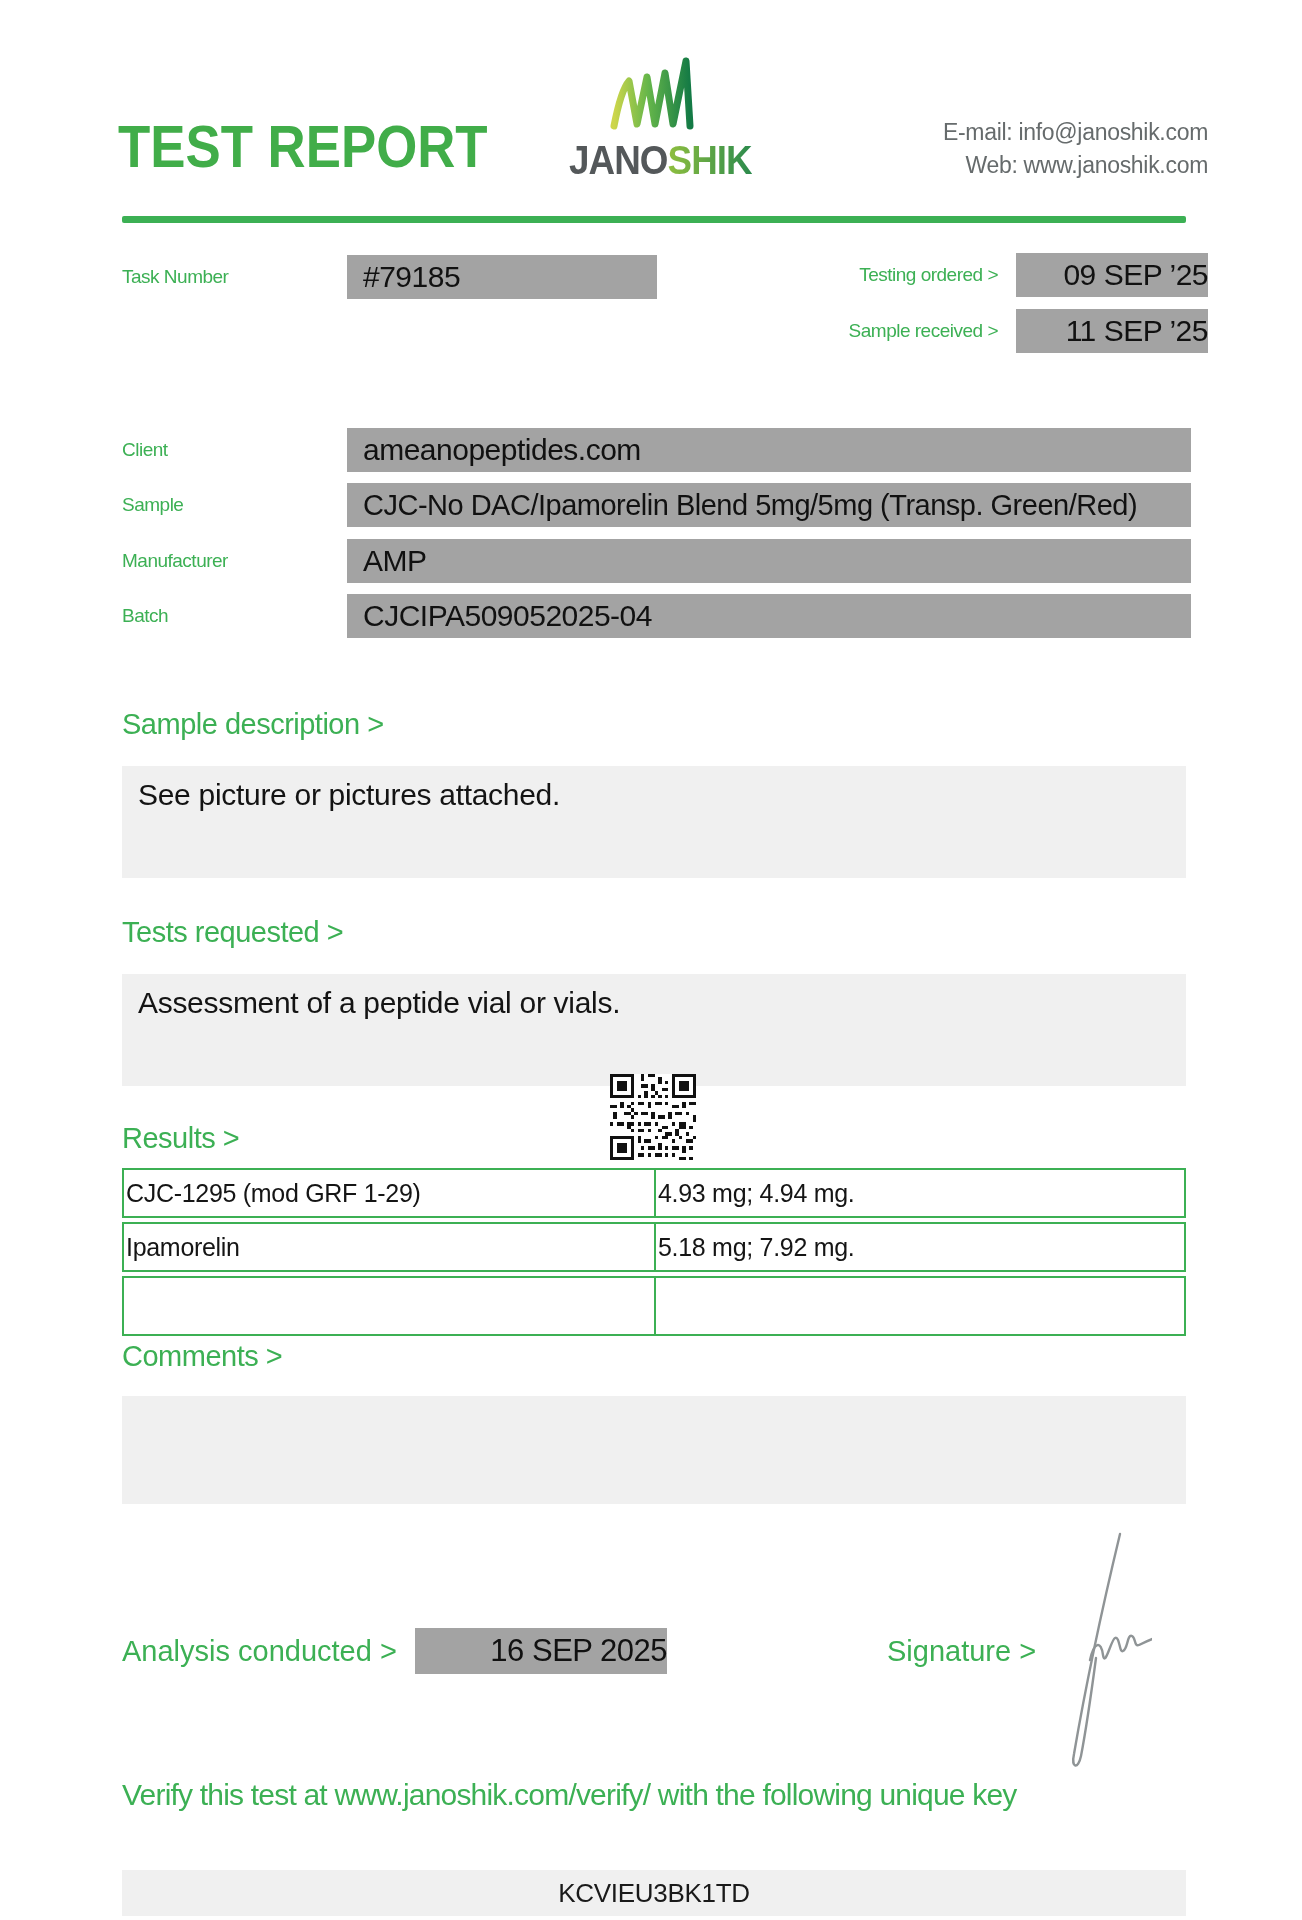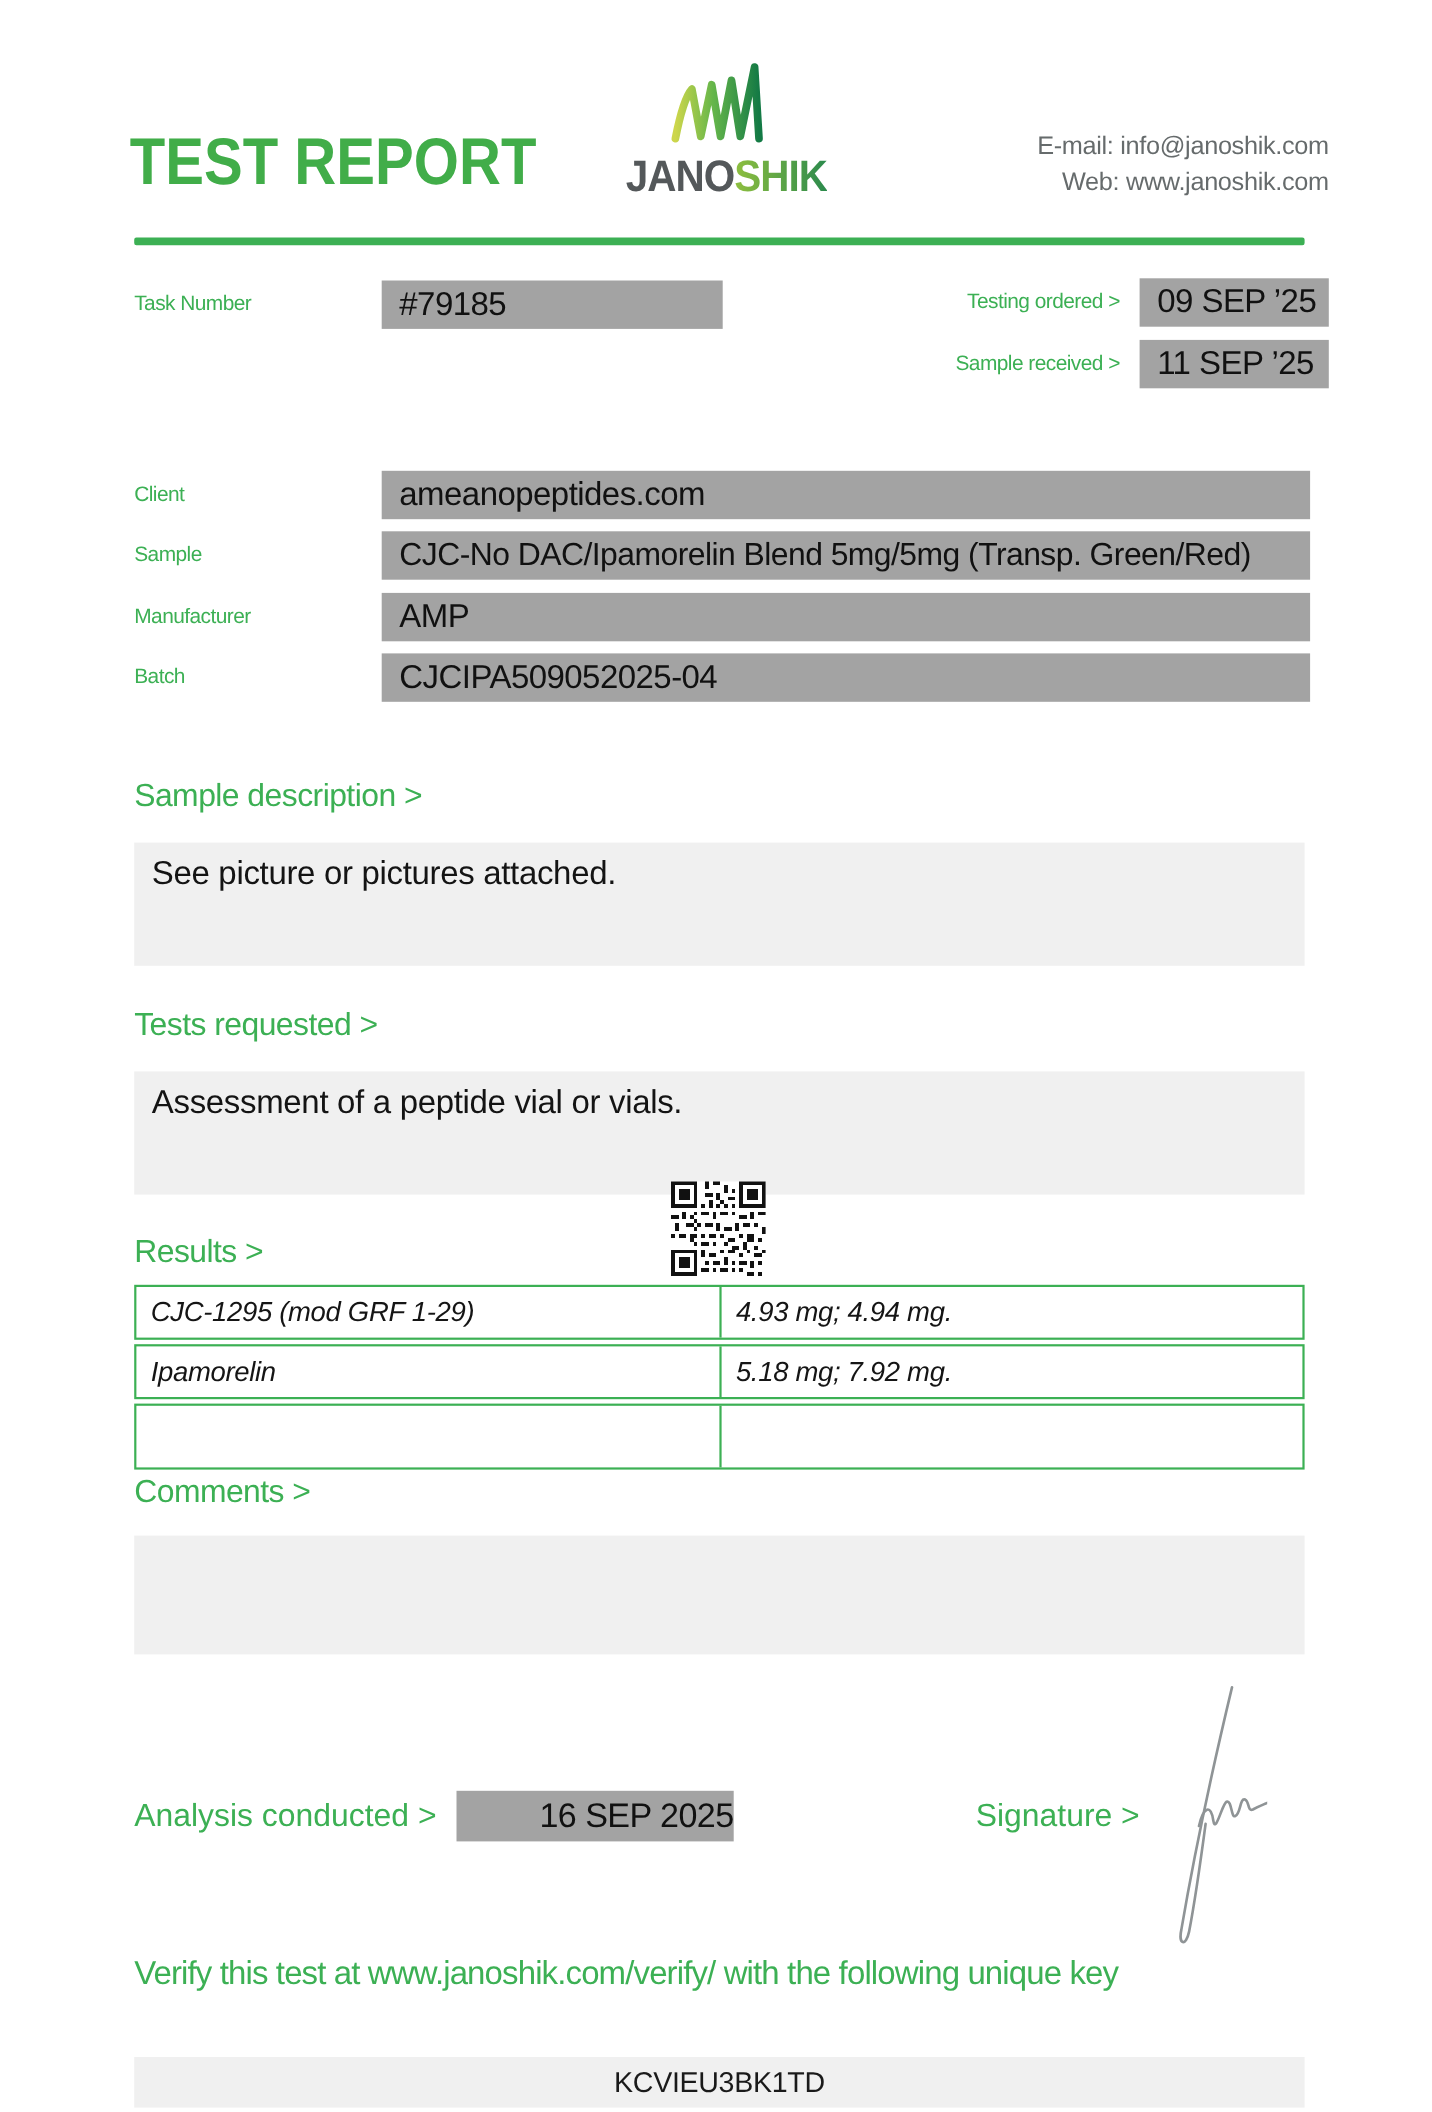--- a/index.html
+++ b/index.html
@@ -20,32 +20,32 @@
   .logo-shik{background:linear-gradient(90deg,#8fbf3f,#2b8a4d);-webkit-background-clip:text;background-clip:text;color:transparent;}
   .contact{right:94px;top:116px;text-align:right;font-size:23px;line-height:33px;color:#666b6c;letter-spacing:-0.3px;}
   .rule{left:122px;top:216px;width:1064px;height:7px;background:#3cb054;border-radius:2px;}
   
   .lbl{font-size:19px;letter-spacing:-0.5px;white-space:nowrap;}
   .valbox{background:#a3a3a3;height:44px;line-height:44px;font-size:30px;letter-spacing:-0.5px;
           padding-left:16px;box-sizing:border-box;white-space:nowrap;color:#111;}
   .task-label{left:122px;top:255px;line-height:44px;}
   .task-value{left:347px;top:255px;width:310px;}
   .date-row{right:94px;width:500px;display:flex;align-items:center;justify-content:flex-end;gap:18px;height:44px;}
-  .date-row .valbox{width:172px;flex:0 0 auto;}
+  .date-row .valbox{width:192px;flex:0 0 auto;text-align:right;}
   .info-label{left:122px;line-height:44px;}
   .info-value{left:347px;width:844px;}
   
   .sect-head{left:122px;font-size:29px;letter-spacing:-0.5px;}
   .graybox{left:122px;width:1064px;background:#f0f0f0;box-sizing:border-box;
            padding:12px 16px;font-size:30px;letter-spacing:-0.3px;color:#141414;}
   
   .rtable{left:122px;top:1168px;width:1064px;display:flex;flex-direction:column;gap:4px;}
   .rrow{display:flex;border:2px solid #3cb054;box-sizing:border-box;background:#fff;}
   .rcell{flex:0 0 50%;box-sizing:border-box;font-size:25px;letter-spacing:-0.3px;
-         padding-left:13px;display:flex;align-items:center;height:46px;font-style:italic;}
+         padding-left:2px;display:flex;align-items:center;height:46px;}
   .rcell.val{border-left:2px solid #3cb054;}
   .rrow.empty .rcell{height:56px;}
   
   .analysis-label{left:122px;top:1628px;line-height:46px;font-size:29px;}
   .analysis-value{left:415px;top:1628px;width:252px;height:46px;line-height:46px;font-size:31px;text-align:right;}
   .sig-label{left:887px;top:1628px;line-height:46px;font-size:29px;}
   .verify{left:122px;top:1778px;width:1064px;font-size:30px;letter-spacing:-0.8px;white-space:nowrap;}
   .keybox{left:122px;top:1870px;width:1064px;height:46px;background:#f0f0f0;
           text-align:center;line-height:46px;font-size:26px;letter-spacing:-0.3px;color:#1a1a1a;}
   .qr{left:610px;top:1074px;width:86px;height:86px;}

